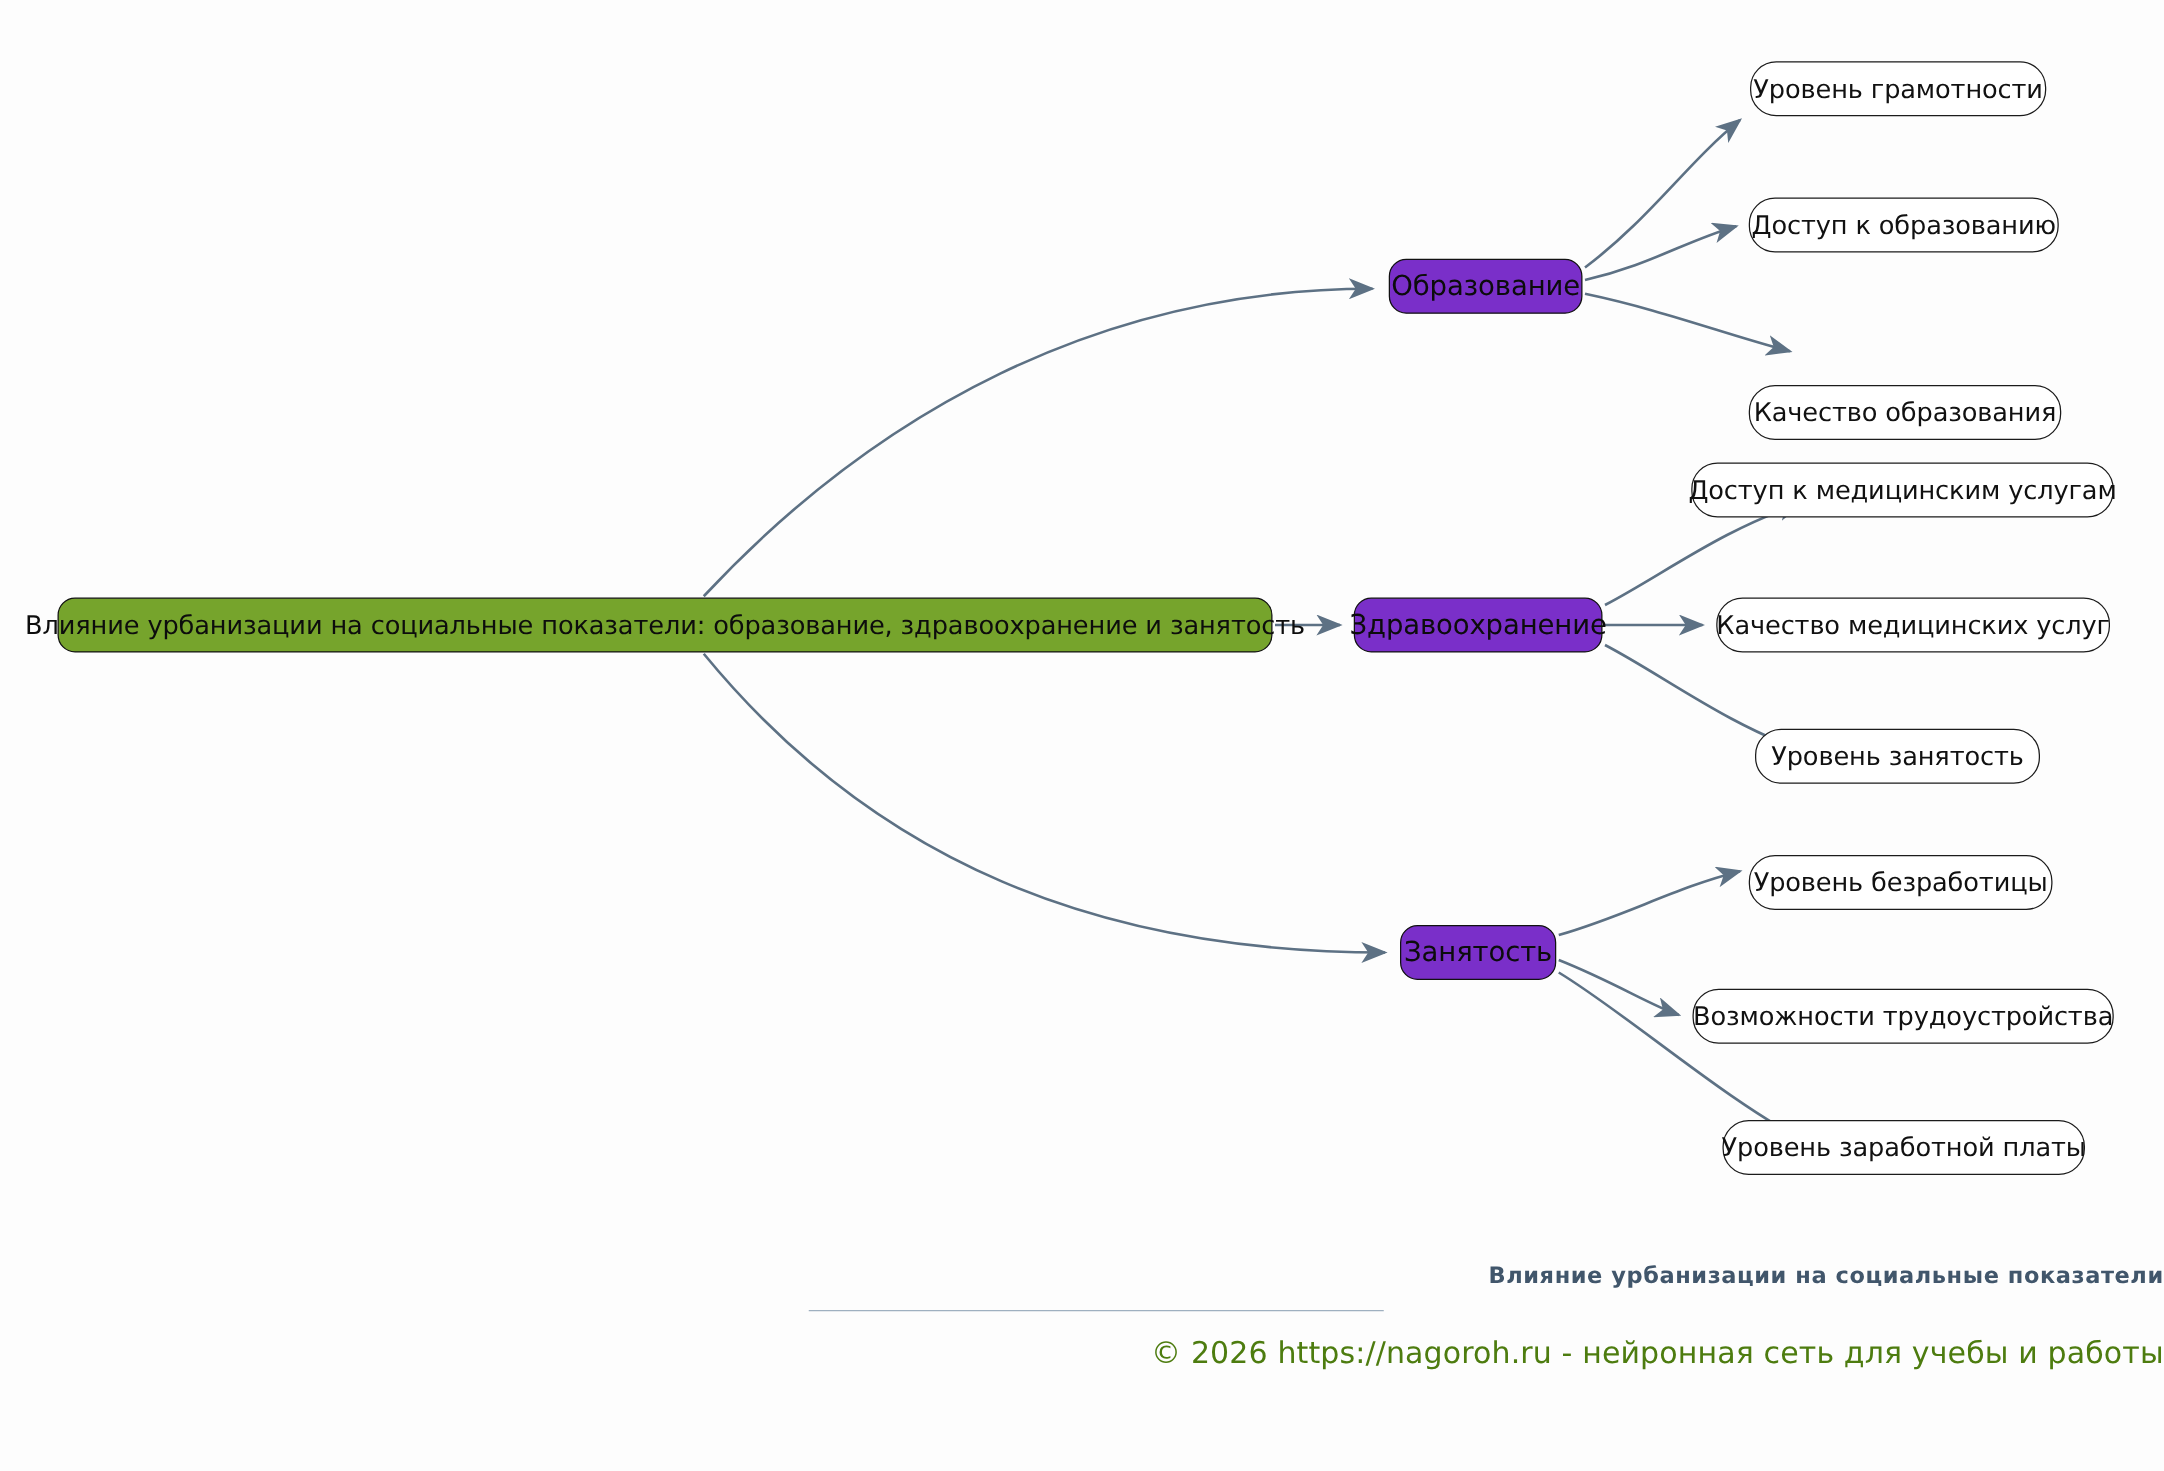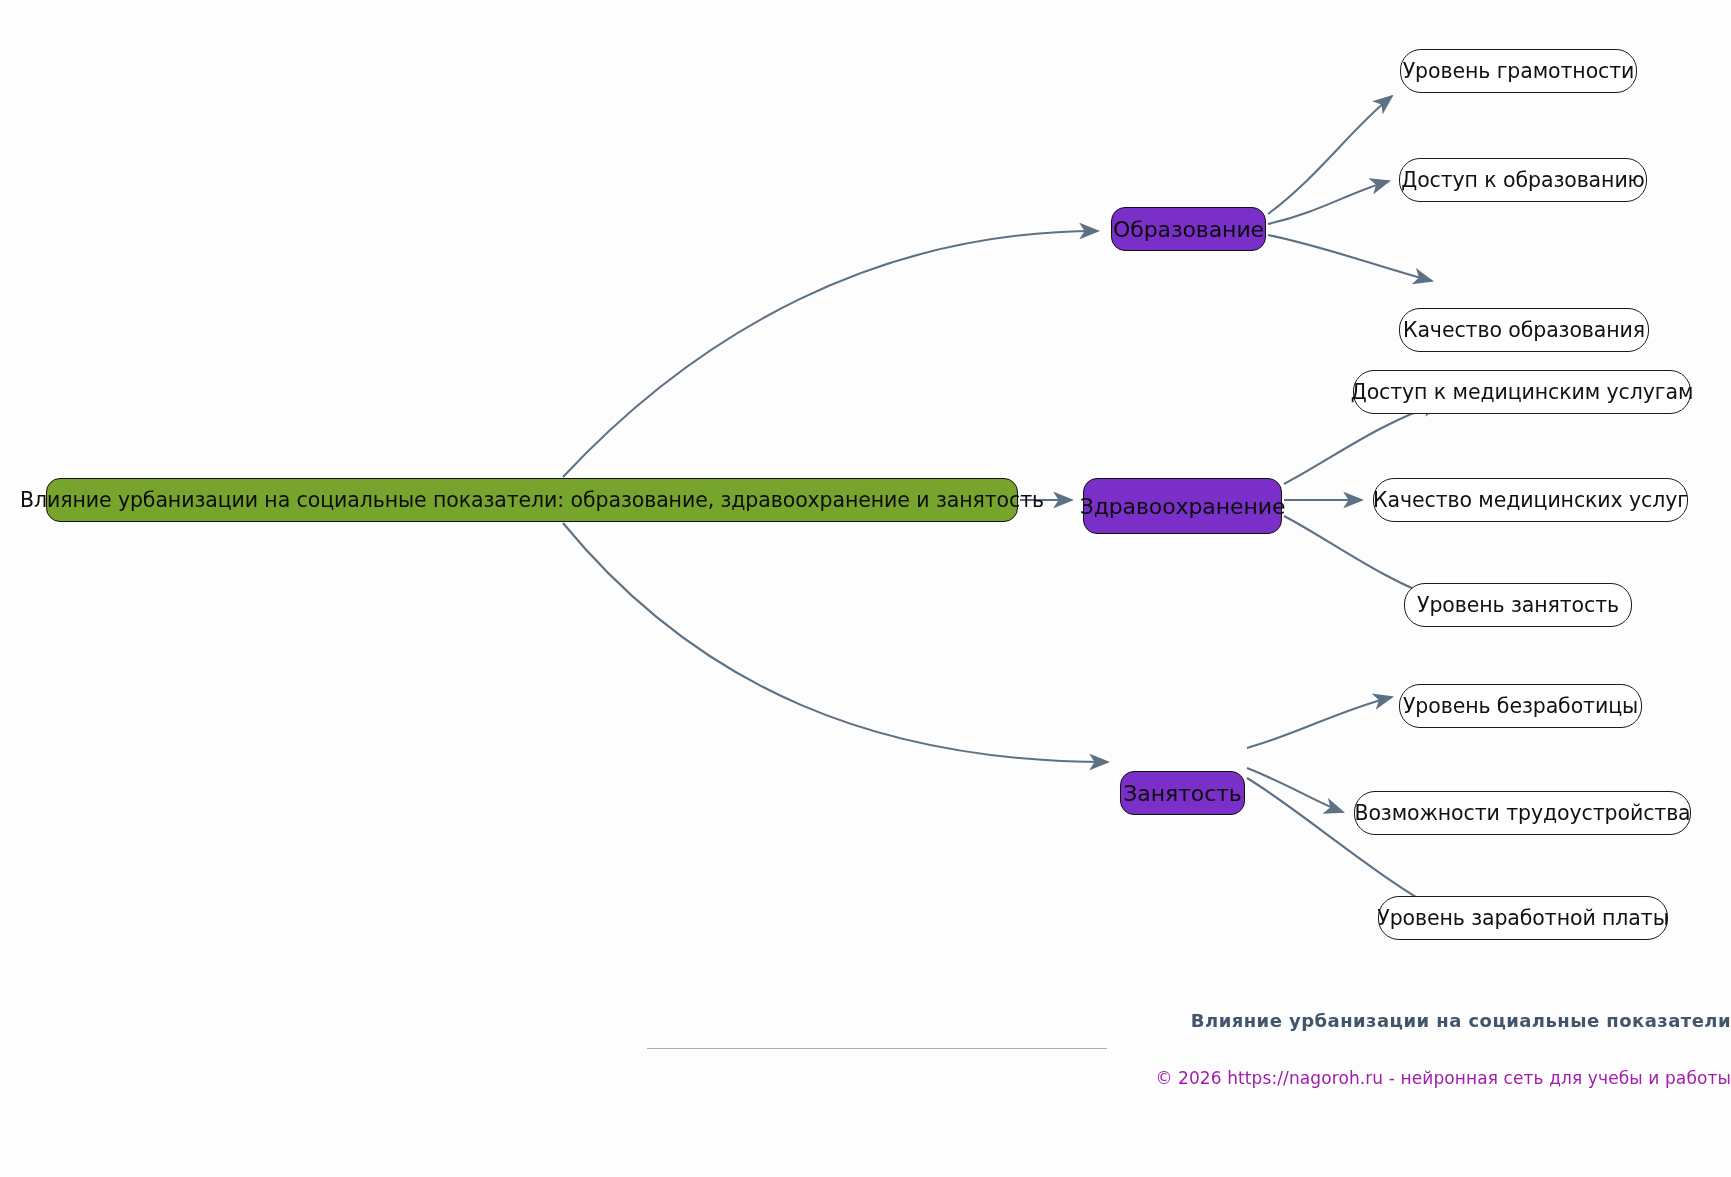--- a/index.html
+++ b/index.html
@@ -91,22 +91,22 @@
   #footer-rule {
     width: 460px;
     height: 0;
     margin: 17px auto 0 auto;
     border-top: 1.5px solid #9fb0c0;
   }
 
   #footer-copyright {
     margin-top: 19px;
     font-family: "DejaVu Sans", sans-serif;
-    font-size: 17px;
-    color: #a21caf;
+    font-size: 24px;
+    color: #4d7c0f;
     letter-spacing: 0.1px;
   }
 </style>
 </head>
 <body>
 
 <div id="mindmap-stage">
 
   <svg id="edge-layer" viewBox="0 0 1731 1177" xmlns="http://www.w3.org/2000/svg">
     <defs>
@@ -147,37 +147,37 @@
   </div>
 
   <div class="node node-leaf" style="left:1400px; top:49px; width:237px; height:44px;">
     <span>Уровень грамотности</span>
   </div>
 
   <div class="node node-leaf" style="left:1399px; top:262px; width:250px; height:44px;margin-top:46px;">
     <span>Качество образования</span>
   </div>
 
-  <div class="node node-branch" style="left:1083px; top:478px; width:199px; height:56px;">
+  <div class="node node-branch" style="left:1083px; top:478px; width:199px; height:44px;">
     <span>Здравоохранение</span>
   </div>
 
   <div class="node node-leaf" style="left:1373px; top:478px; width:315px; height:44px;">
     <span>Качество медицинских услуг</span>
   </div>
 
   <div class="node node-leaf" style="left:1353px; top:370px; width:338px; height:44px;">
     <span>Доступ к медицинским услугам</span>
   </div>
 
   <div class="node node-leaf" style="left:1404px; top:583px; width:228px; height:44px;">
     <span>Уровень занятость</span>
   </div>
 
-  <div class="node node-branch" style="left:1120px; top:740px; width:125px; height:44px;margin-top:31px;">
+  <div class="node node-branch" style="left:1120px; top:740px; width:125px; height:44px;">
     <span>Занятость</span>
   </div>
 
   <div class="node node-leaf" style="left:1399px; top:684px; width:243px; height:44px;">
     <span>Уровень безработицы</span>
   </div>
 
   <div class="node node-leaf" style="left:1378px; top:896px; width:290px; height:44px;">
     <span>Уровень заработной платы</span>
   </div>

